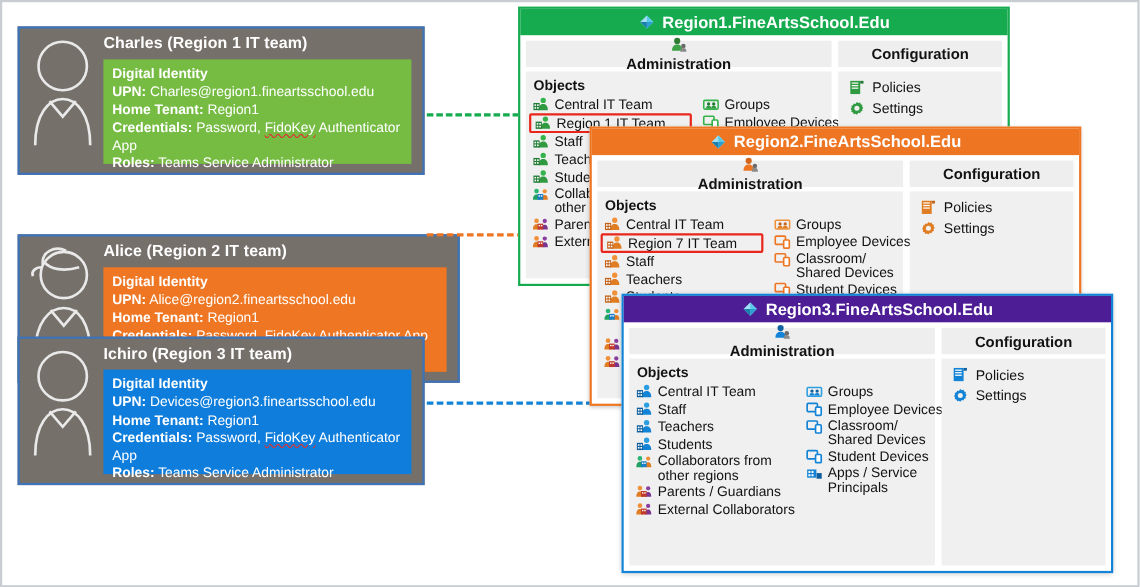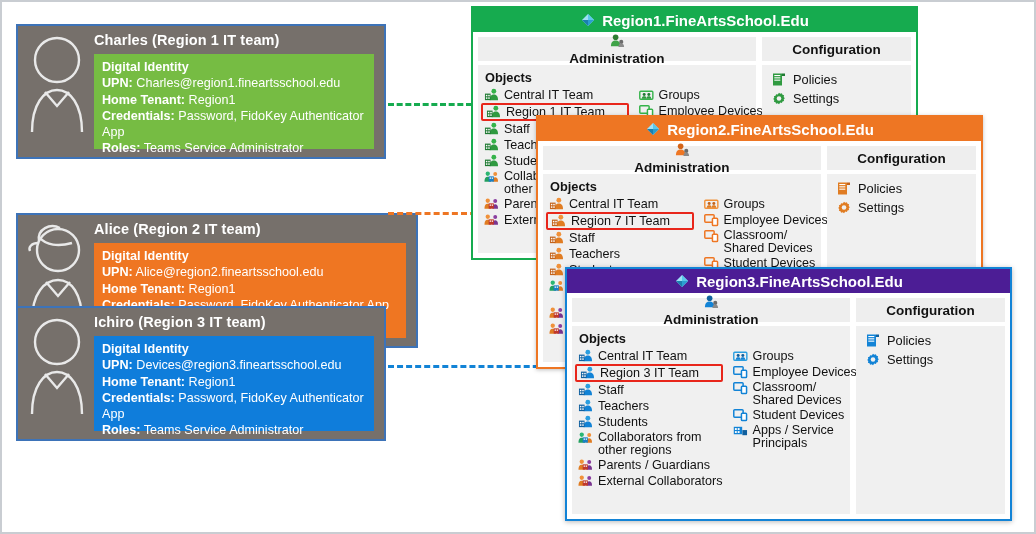--- a/index.html
+++ b/index.html
@@ -7,21 +7,21 @@
   #root{position:relative;width:1036px;height:534px;background:#fff;box-sizing:border-box;}
   .outer-frame{position:absolute;left:0;top:0;width:1036px;height:534px;border:2px solid #c9cdd2;box-sizing:border-box;pointer-events:none;}
 
   
   .persona{position:absolute;background:#76706b;border:2px solid #3d73b8;box-sizing:border-box;}
   .persona .avatar{position:absolute;left:8px;top:6px;width:62px;height:104px;}
   .persona .pname{position:absolute;left:76px;top:6px;right:8px;color:#ffffff;font-weight:bold;font-size:14.5px;letter-spacing:.1px;}
   .persona .detail{position:absolute;left:76px;top:28px;right:10px;bottom:8px;padding:5px 8px 4px 8px;box-sizing:border-box;color:#ffffff;font-size:12.6px;line-height:16.3px;}
   .detail b{font-weight:bold;}
   .detail .ln{white-space:normal;}
-  .fido{text-decoration-style:wavy;text-decoration-color:#e03030;text-decoration-thickness:1px;}
+  .fido{text-decoration:underline;text-decoration-style:wavy;text-decoration-color:#e03030;text-decoration-thickness:1px;}
 
   
   .tenant{position:absolute;background:#ffffff;box-sizing:border-box;}
   .tenant .titlebar{height:24px;display:flex;align-items:center;justify-content:center;color:#fff;font-weight:bold;font-size:15px;gap:6px;}
   .tenant .body{position:absolute;left:0;right:0;top:24px;bottom:0;padding:5px;box-sizing:border-box;display:flex;gap:6px;}
   .col-admin{flex:0 0 auto;display:flex;flex-direction:column;gap:4px;}
   .col-conf{flex:1 1 auto;display:flex;flex-direction:column;gap:4px;}
   .colhead{background:#eeeeee;height:24px;display:flex;align-items:center;justify-content:center;font-weight:bold;font-size:13.5px;color:#121212;gap:3px;flex-direction:column;}
   .colbody{background:#f0f0f0;flex:1 1 auto;padding:5px 6px;box-sizing:border-box;}
   .objects-h{font-weight:bold;font-size:12.8px;color:#121212;margin:0 0 2px 1px;}
@@ -609,34 +609,20 @@
                       <path d="M6 13 C6 8.6 8.1 7 10.5 7 C12.9 7 15 8.6 15 13 Z" fill="#1283d6"></path>
                       <rect x="1" y="6" width="6" height="7" fill="#0f5f9e"></rect>
                       <rect x="2" y="7.3" width="1.6" height="1.6" fill="#fff"></rect>
                       <rect x="4.5" y="7.3" width="1.6" height="1.6" fill="#fff"></rect>
                       <rect x="2" y="10" width="1.6" height="1.6" fill="#fff"></rect>
                       <rect x="4.5" y="10" width="1.6" height="1.6" fill="#fff"></rect>
                     </svg>
                   </span>
                 <span>Central IT Team</span>
               </div>
-              <div class="oitem hl">
-                <span class="ico">
-                    <svg width="15" height="14" viewBox="0 0 16 15">
-                      <circle cx="10.5" cy="3.5" r="2.6" fill="#2a9ee0"></circle>
-                      <path d="M6 13 C6 8.6 8.1 7 10.5 7 C12.9 7 15 8.6 15 13 Z" fill="#1283d6"></path>
-                      <rect x="1" y="6" width="6" height="7" fill="#0f5f9e"></rect>
-                      <rect x="2" y="7.3" width="1.6" height="1.6" fill="#fff"></rect>
-                      <rect x="4.5" y="7.3" width="1.6" height="1.6" fill="#fff"></rect>
-                      <rect x="2" y="10" width="1.6" height="1.6" fill="#fff"></rect>
-                      <rect x="4.5" y="10" width="1.6" height="1.6" fill="#fff"></rect>
-                    </svg>
-                  </span>
-                <span>Region 3 IT Team</span>
-              </div>
               <div class="oitem">
                 <span class="ico">
                     <svg width="15" height="14" viewBox="0 0 16 15">
                       <circle cx="10.5" cy="3.5" r="2.6" fill="#2a9ee0"></circle>
                       <path d="M6 13 C6 8.6 8.1 7 10.5 7 C12.9 7 15 8.6 15 13 Z" fill="#1283d6"></path>
                       <rect x="1" y="6" width="6" height="7" fill="#0f5f9e"></rect>
                       <rect x="2" y="7.3" width="1.6" height="1.6" fill="#fff"></rect>
                       <rect x="4.5" y="7.3" width="1.6" height="1.6" fill="#fff"></rect>
                       <rect x="2" y="10" width="1.6" height="1.6" fill="#fff"></rect>
                       <rect x="4.5" y="10" width="1.6" height="1.6" fill="#fff"></rect>

